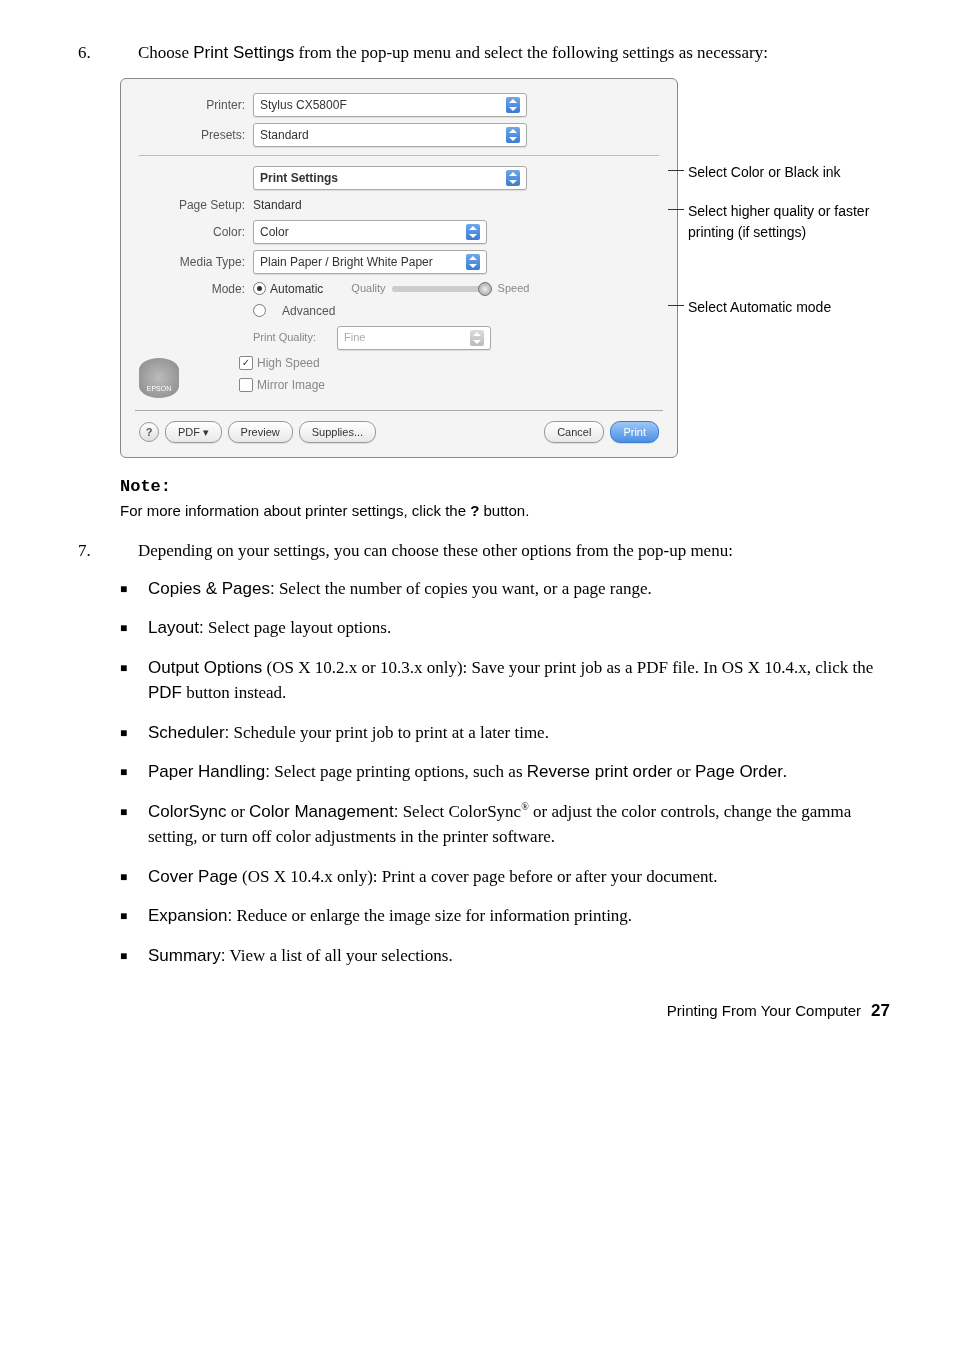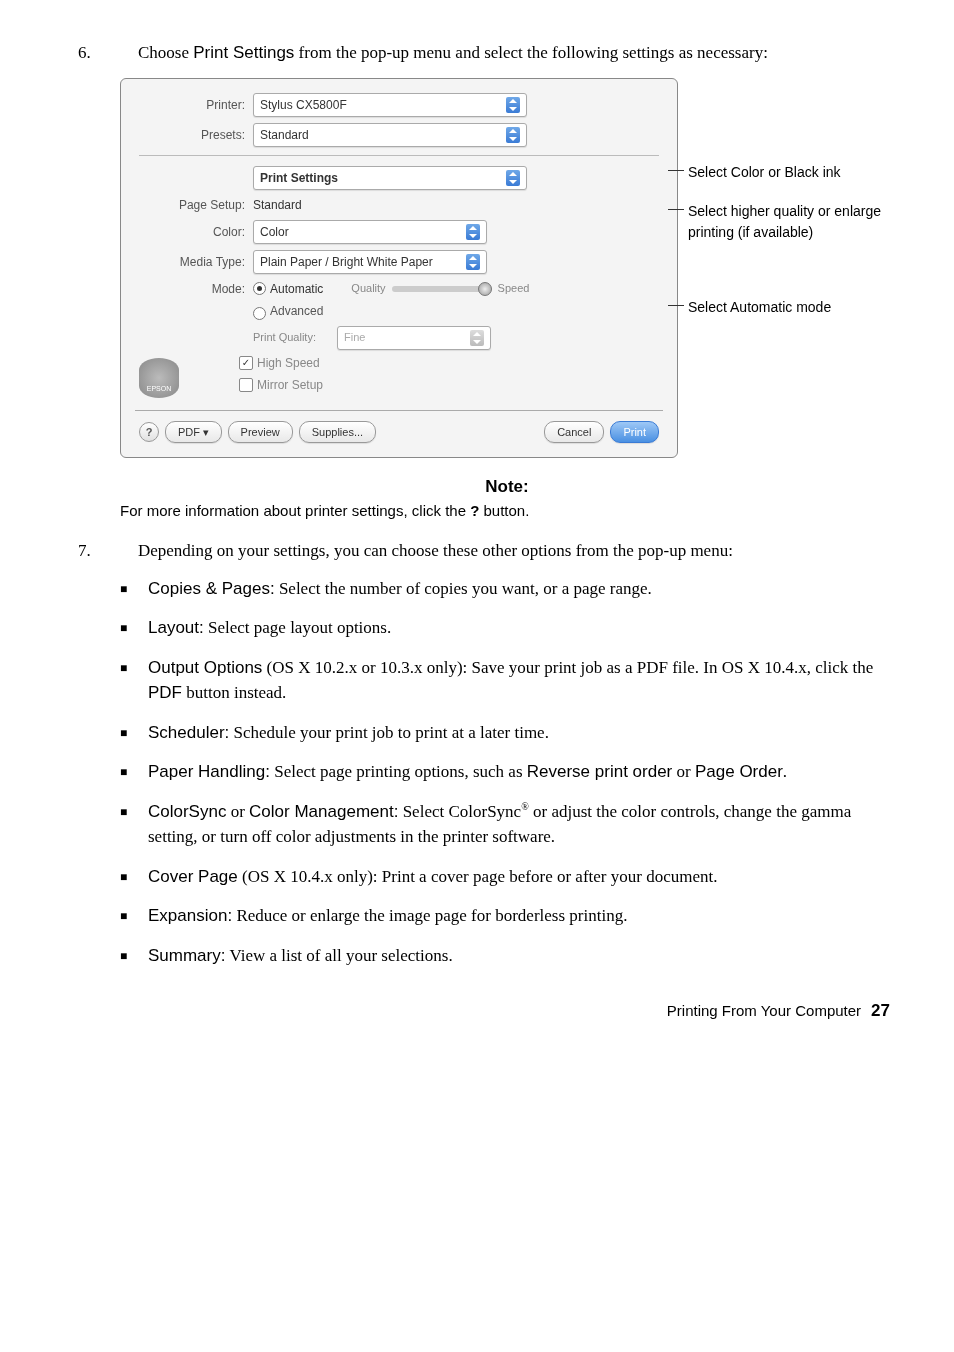--- a/index.html
+++ b/index.html
@@ -206,23 +206,22 @@
     width: 16px;
     left: -20px;
     top: 8px;
   }
   .note-block {
     margin-left: 60px;
     margin-top: 16px;
     margin-bottom: 16px;
   }
   .note-title {
-    font-family: Liberation Sans, sans-serif;
+    font-family: Liberation Mono, monospace;
     font-weight: bold;
-    text-align: center;
   }
   .bullet-list {
     margin-left: 60px;
   }
   .bullet-row {
     display: flex;
     margin-bottom: 14px;
   }
   .bullet-mark {
     width: 28px;
@@ -248,23 +247,24 @@
   }
   .qual-row {
     display: flex;
     align-items: center;
     margin-left: 114px;
     color: #888;
     font-size: 11px;
   }
   .sub-row {
     display: flex;
-    align-items: flex-end;
+    align-items: center;
     margin-left: 136px;
     color: #888;
+    gap: 12px;
   }
   .sub-row.rad {
     margin-left: 114px;
     color: #555;
   }
 </style>
 </head>
 <body>
 
 <div class="step-row">
@@ -350,21 +350,21 @@
 
     <div style="display:flex;align-items:flex-start;margin-top:4px">
       <div class="epson-logo">EPSON</div>
       <div style="margin-left:60px">
         <div style="display:flex;align-items:center;color:#888;margin-bottom:4px">
           <span class="checkbox">✓</span>
           <span>High Speed</span>
         </div>
         <div style="display:flex;align-items:center;color:#888">
           <span class="checkbox"></span>
-          <span>Mirror Setup</span>
+          <span>Mirror Image</span>
         </div>
       </div>
     </div>
 
     <div class="bottom-divider"></div>
 
     <div class="dlg-buttons">
       <div class="help-btn">?</div>
       <div class="mac-btn">PDF ▾</div>
       <div class="mac-btn">Preview</div>
@@ -376,21 +376,21 @@
 
   </div>
 
   <div class="callouts">
     <div class="callout" style="margin-top:20px">
       <div class="callout-line"></div>
       <span>Select </span><span class="sans">Color</span><span> or </span><span class="sans">Black</span><span> ink</span>
     </div>
     <div class="callout" style="margin-top:10px">
       <div class="callout-line"></div>
-      <span>Select higher quality or enlarge printing (if available)</span>
+      <span>Select higher quality or faster printing (if settings)</span>
     </div>
     <div class="callout" style="margin-top:54px">
       <div class="callout-line"></div>
       <span>Select </span><span class="sans">Automatic</span><span> mode</span>
     </div>
   </div>
 </div>
 
 <div class="note-block">
   <div class="note-title">Note:</div>
@@ -436,21 +436,21 @@
     <div class="bullet-text"><span class="sans">ColorSync</span><span> or </span><span class="sans">Color Management:</span><span> Select ColorSync</span><sup style="font-size:10px">®</sup><span> or adjust the color controls, change the gamma setting, or turn off color adjustments in the printer software.</span></div>
   </div>
 
   <div class="bullet-row">
     <div class="bullet-mark">■</div>
     <div class="bullet-text"><span class="sans">Cover Page</span><span> (OS X 10.4.x only): Print a cover page before or after your document.</span></div>
   </div>
 
   <div class="bullet-row">
     <div class="bullet-mark">■</div>
-    <div class="bullet-text"><span class="sans">Expansion:</span><span> Reduce or enlarge the image page for borderless printing.</span></div>
+    <div class="bullet-text"><span class="sans">Expansion:</span><span> Reduce or enlarge the image size for information printing.</span></div>
   </div>
 
   <div class="bullet-row">
     <div class="bullet-mark">■</div>
     <div class="bullet-text"><span class="sans">Summary:</span><span> View a list of all your selections.</span></div>
   </div>
 
 </div>
 
 <div class="footer">

